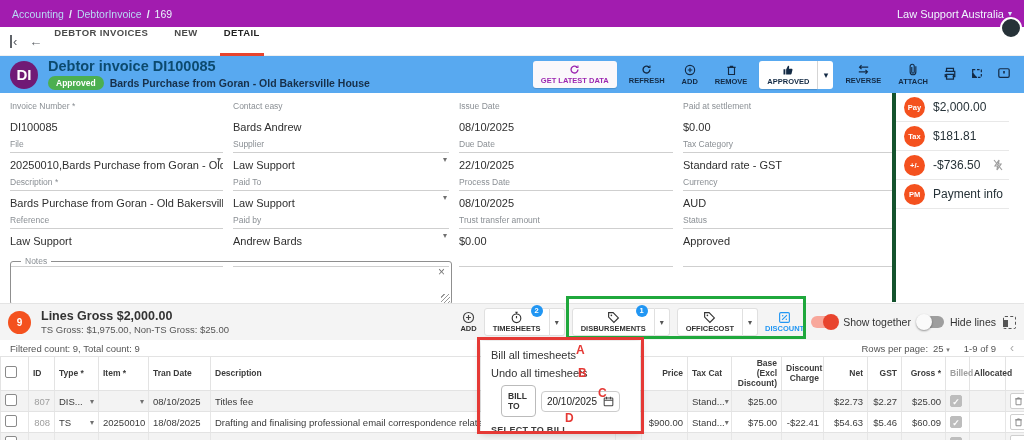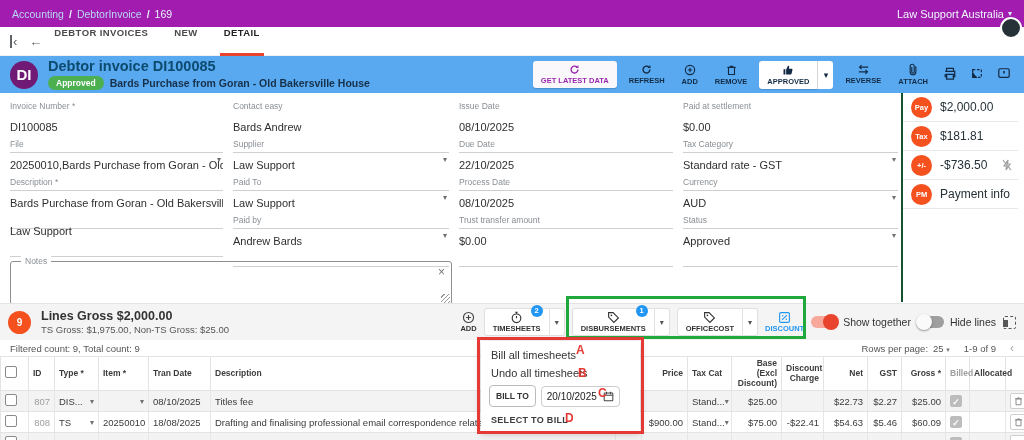--- a/index.html
+++ b/index.html
@@ -57,21 +57,21 @@
   .field .fvalue { font-size:11px; color:#2f2f2f; margin-top:10px; padding-bottom:19px;
                    border-bottom:1px solid #cfcfcf; white-space:nowrap; overflow:hidden; }
   .field .fcaret { position:absolute; right:2px; top:16px; font-size:8px; color:#707070; }
   .notes { position:relative; margin:8px 0 0 10px; width:442px; height:44px; border:1px solid #8f8f8f; border-radius:3px; }
   .notes .nlabel { position:absolute; top:-6px; left:10px; background:#fff; padding:0 4px; font-size:8.5px; color:#8a8f94; }
   .notes .nclear { position:absolute; top:3px; right:6px; font-size:12px; color:#777; cursor:pointer; }
   .notes .nresize { position:absolute; right:1px; bottom:1px; width:9px; height:9px;
        background:repeating-linear-gradient(135deg,transparent 0 2px,#999 2px 3px); cursor:nwse-resize; }
 
   
-  .sidebar { position:absolute; right:6px; top:93px; width:117px; height:209px; background:#fff; border-left:2px solid #14532d; }
+  .sidebar { position:absolute; right:15px; top:93px; width:117px; height:209px; background:#fff; border-left:4px solid #14532d; }
   .srow { height:29px; display:flex; align-items:center; gap:8px; padding:0 6px 0 8px; border-bottom:1px solid #e8e8e8; }
   .scircle { width:21px; height:21px; border-radius:50%; background:#f4511e; color:#fff;
              font-size:7.5px; font-weight:bold; display:flex; align-items:center; justify-content:center; flex:none; }
   .sval { font-size:12px; font-weight:normal; color:#263238; white-space:nowrap; }
   .sflash { margin-left:auto; }
 
   
   .linesbar { position:absolute; left:0; top:303px; width:1024px; height:37px; background:#f4f4f4;
               border-top:1px solid #e4e4e4; display:flex; align-items:center; padding:0 8px; }
   .lines-badge { width:23px; height:23px; border-radius:50%; background:#f4511e; color:#fff; font-size:10px;
@@ -121,21 +121,21 @@
   .cbox.checked { background:#bdbdbd; border-color:#bdbdbd; color:#fff; font-size:9px; line-height:12px; text-align:center; font-weight:bold; }
   .typecell { display:flex; align-items:center; justify-content:space-between; }
   .typecell .tc { font-size:8px; color:#707070; }
   .delbtn { width:17px; height:16px; border:1px solid #cfcfcf; border-radius:2px; background:#fff;
             display:flex; align-items:center; justify-content:center; cursor:pointer; }
 
   
   .menu { position:absolute; left:481px; top:341px; width:159px; height:90px; background:#fff;
           box-shadow:0 2px 8px rgba(0,0,0,.25); z-index:10; padding:5px 0; }
   .mitem { font-size:11px; color:#333; padding:3px 10px; cursor:pointer; }
-  .mrow { display:flex; align-items:center; gap:5px; padding:3px 8px; }
+  .mrow { display:flex; align-items:center; gap:5px; padding:3px 20px; }
   .billto-btn { border:1px solid #bbb; border-radius:4px; background:#fff; font-size:8.5px; font-weight:bold;
                 color:#333; padding:5px 6px; cursor:pointer; }
   .datebox { border:1px solid #ccc; border-radius:4px; display:flex; align-items:center; gap:6px;
              padding:4px 5px; font-size:10px; color:#222; cursor:text; }
   .selectbill { font-size:9px; font-weight:bold; color:#3c3c3c; letter-spacing:.3px; padding:5px 10px 0; cursor:pointer; }
 
   
   .ann-red-box { position:absolute; left:477px; top:337px; width:167px; height:97px;
                  border:3px solid #e53935; z-index:12; pointer-events:none; }
   .ann-green-box { position:absolute; left:566px; top:296px; width:240px; height:43px;
@@ -302,20 +302,21 @@
         <div class="flabel">Process Date</div>
         <div class="fvalue">08/10/2025</div>
       </div>
       <div class="field">
         <div class="flabel">Currency</div>
         <div class="fvalue">AUD</div>
         <span class="fcaret">▾</span>
       </div>
 
       <div class="field">
+        <div class="flabel">Reference</div>
         <div class="fvalue">Law Support</div>
       </div>
       <div class="field">
         <div class="flabel">Paid by</div>
         <div class="fvalue">Andrew Bards</div>
         <span class="fcaret">▾</span>
       </div>
       <div class="field">
         <div class="flabel">Trust transfer amount</div>
         <div class="fvalue">$0.00</div>

